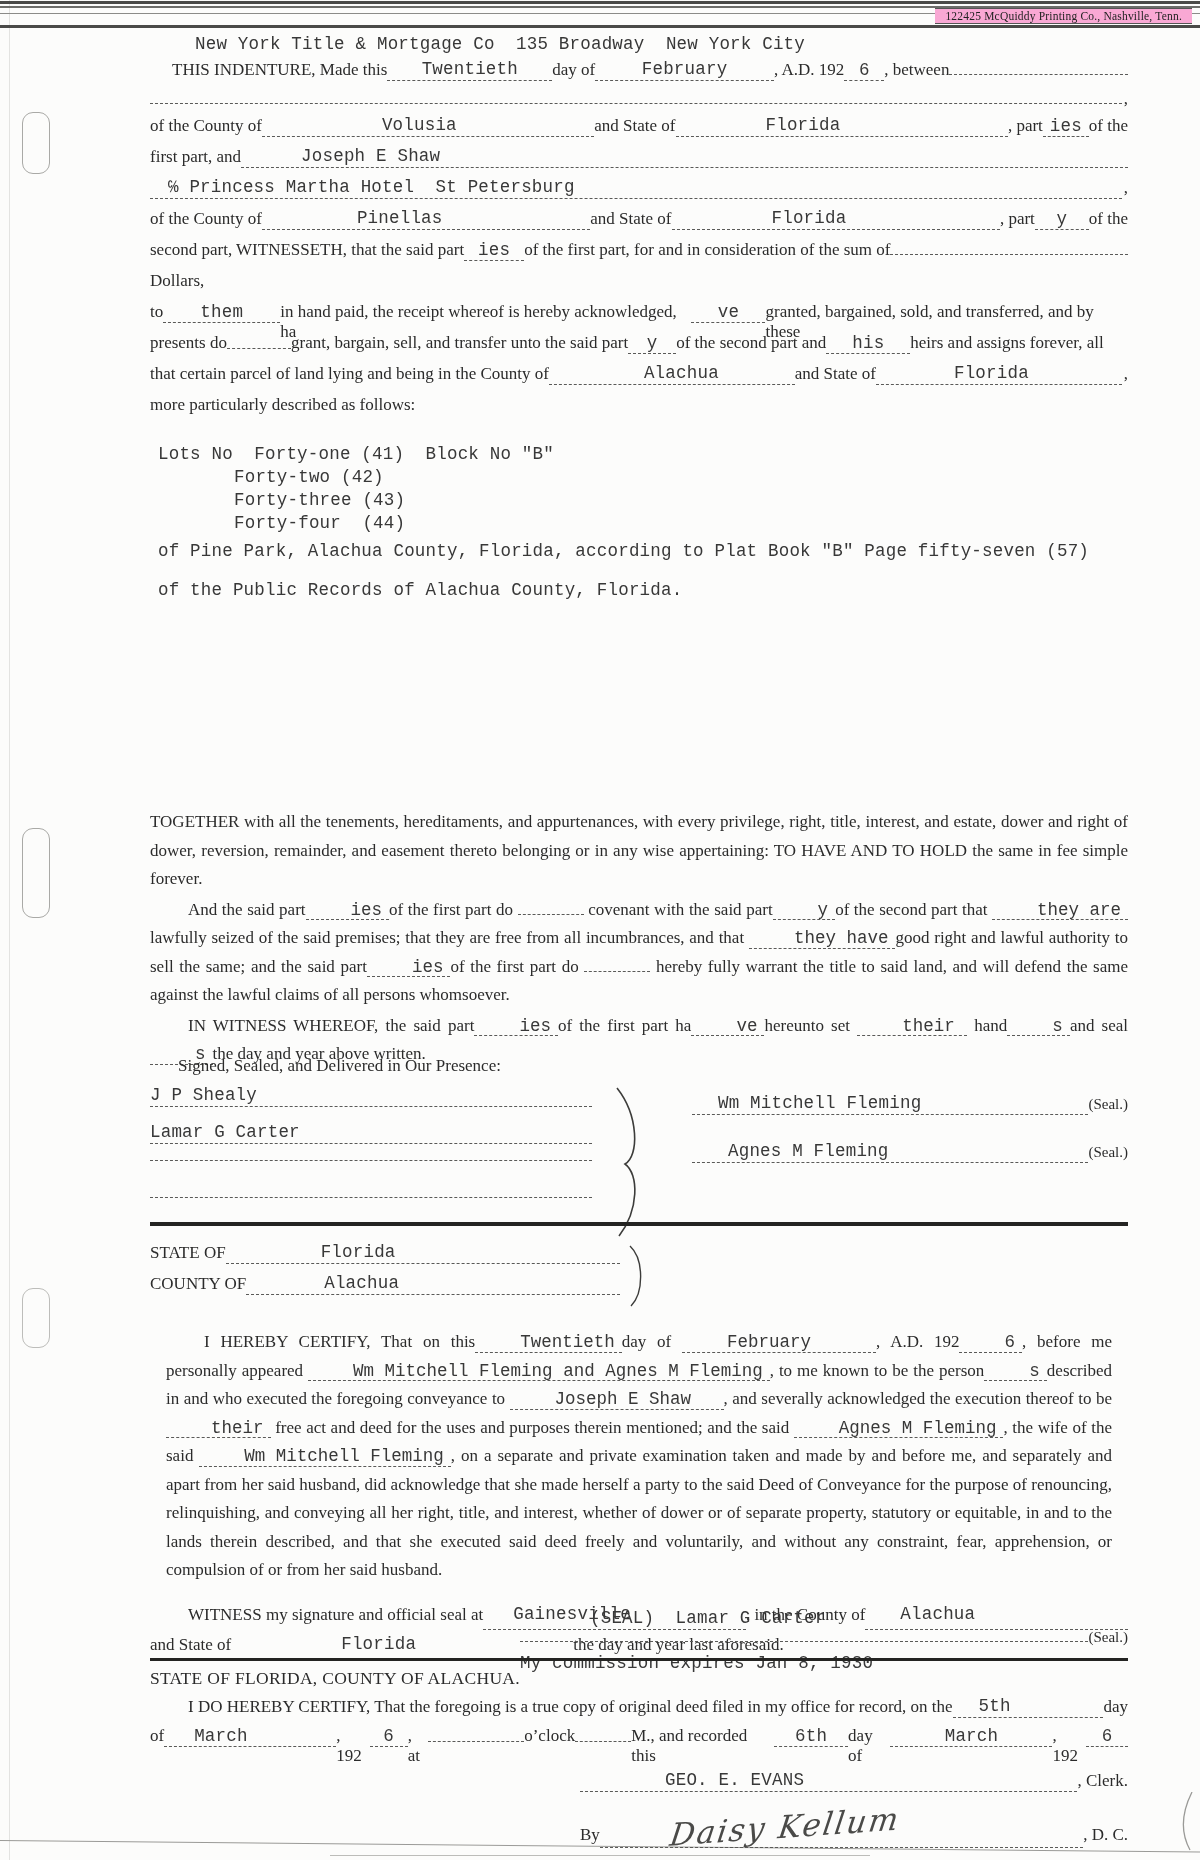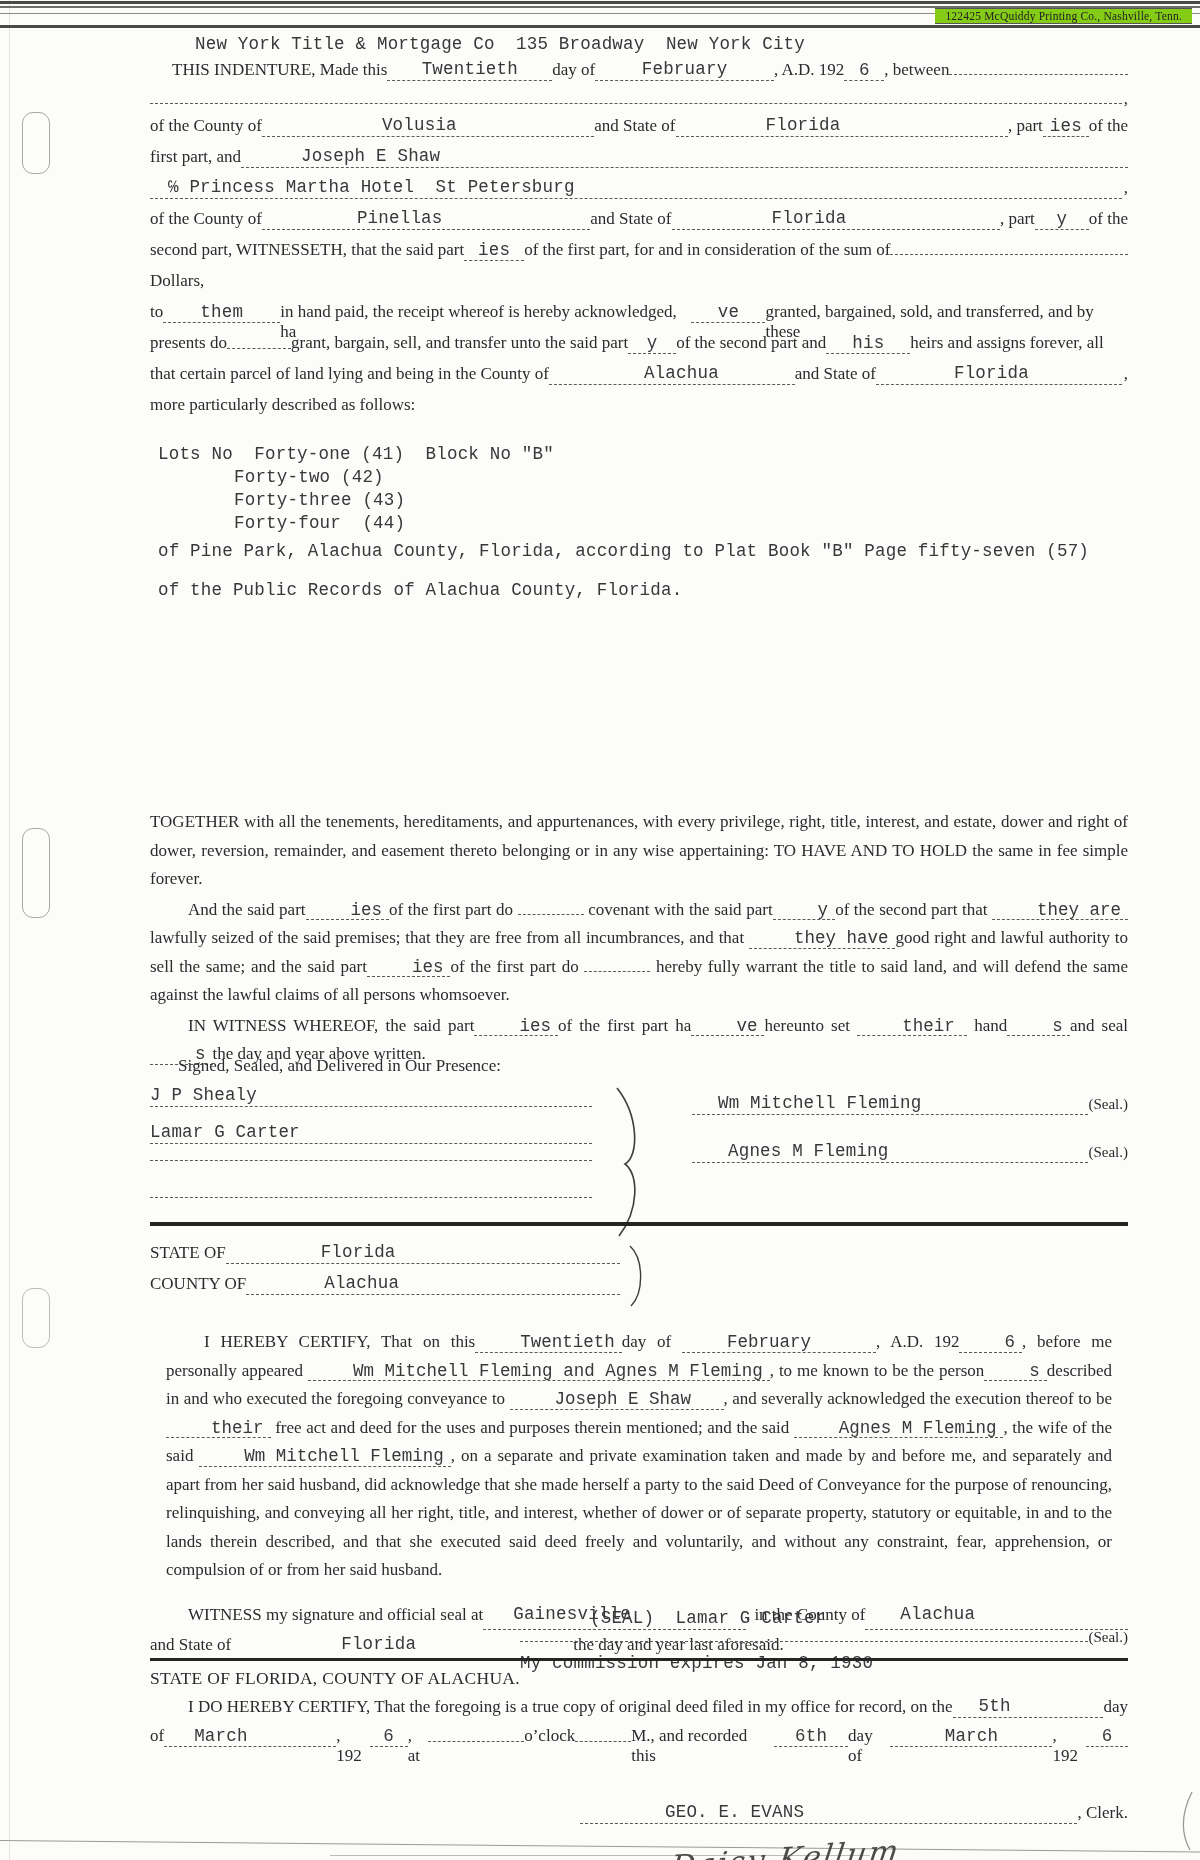--- a/index.html
+++ b/index.html
@@ -13,21 +13,21 @@
   .hole3{top:1288px;height:58px;border-color:#bdbdba;}
   .bottom-edge1{position:absolute;top:1840px;left:0;width:1205px;border-top:1.6px solid #9a9a97;transform:rotate(0.55deg);transform-origin:left top;}
   .bottom-edge2{position:absolute;top:1855px;left:330px;width:540px;border-top:1px solid #bcbcb9;}
   .corner-curve{position:absolute;right:6px;top:1792px;color:#9a9a97;}
   
   .bar{position:absolute;left:0;width:1200px;background:#4a4a48;}
   .bar-a{top:1px;height:3px;}
   .bar-b{top:6px;height:2px;background:#6d6d6a;}
   .bar-mid{top:13px;height:1px;background:#8b8b88;}
   .bar-c{top:25px;height:3px;}
-  .credit{position:absolute;top:8px;right:8px;background:#84cc16;padding:1px 10px;
+  .credit{position:absolute;top:8px;right:8px;background:#f9a8d4;padding:1px 10px;
           font-size:11.5px;letter-spacing:.2px;color:#222;border-top:1px solid #555;border-bottom:1px solid #555;}
   
   .p{font-size:17px;}                       
   .t{font-family:"Liberation Mono","DejaVu Sans Mono",monospace;font-size:17.5px;color:#383838;letter-spacing:.2px;white-space:pre;}
   .sec{position:absolute;left:150px;width:978px;}
   .fl{display:flex;align-items:baseline;}   
   .grow{flex:1;border-bottom:1.4px dashed #5a5a58;display:flex;align-items:baseline;min-width:30px;}
   .grow>.t{transform:translateY(-1px);}
   .fillw{border-bottom:1.4px dashed #5a5a58;display:inline-flex;justify-content:center;align-items:baseline;padding:0 6px;}
   .ifill{display:inline-block;border-bottom:1.4px dashed #5a5a58;padding:0 7px;line-height:1;
@@ -342,21 +342,21 @@
         </span>
       <span>day of</span>
       <span class="fillw" style="min-width:150px;">
           <span class="t">March</span>
         </span>
       <span>, 192</span>
       <span class="fillw" style="min-width:30px;">
           <span class="t">6</span>
         </span>
     </div>
-    <div class="fl p" style="height:40px;margin-top:44px;margin-left:430px;">
+    <div class="fl p" style="height:40px;margin-top:12px;margin-left:430px;">
       <span class="grow">
           <span class="t" style="padding-left:85px;">GEO. E. EVANS</span>
         </span>
       <span>, Clerk.</span>
     </div>
     <div class="fl p" style="height:42px;margin-left:430px;">
       <span>By</span>
       <span class="grow">
           <span class="handwriting" style="padding-left:70px;">Daisy Kellum</span>
         </span>

